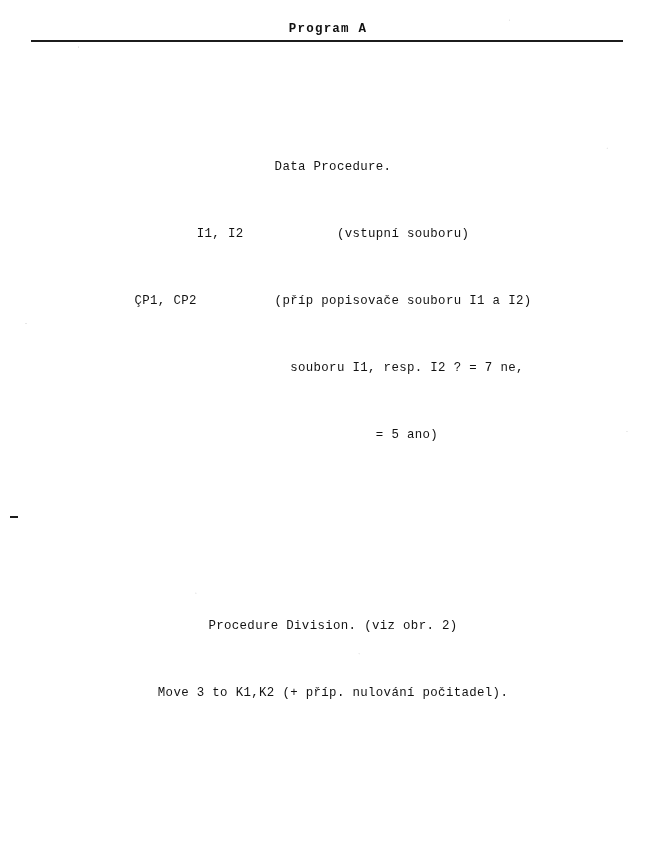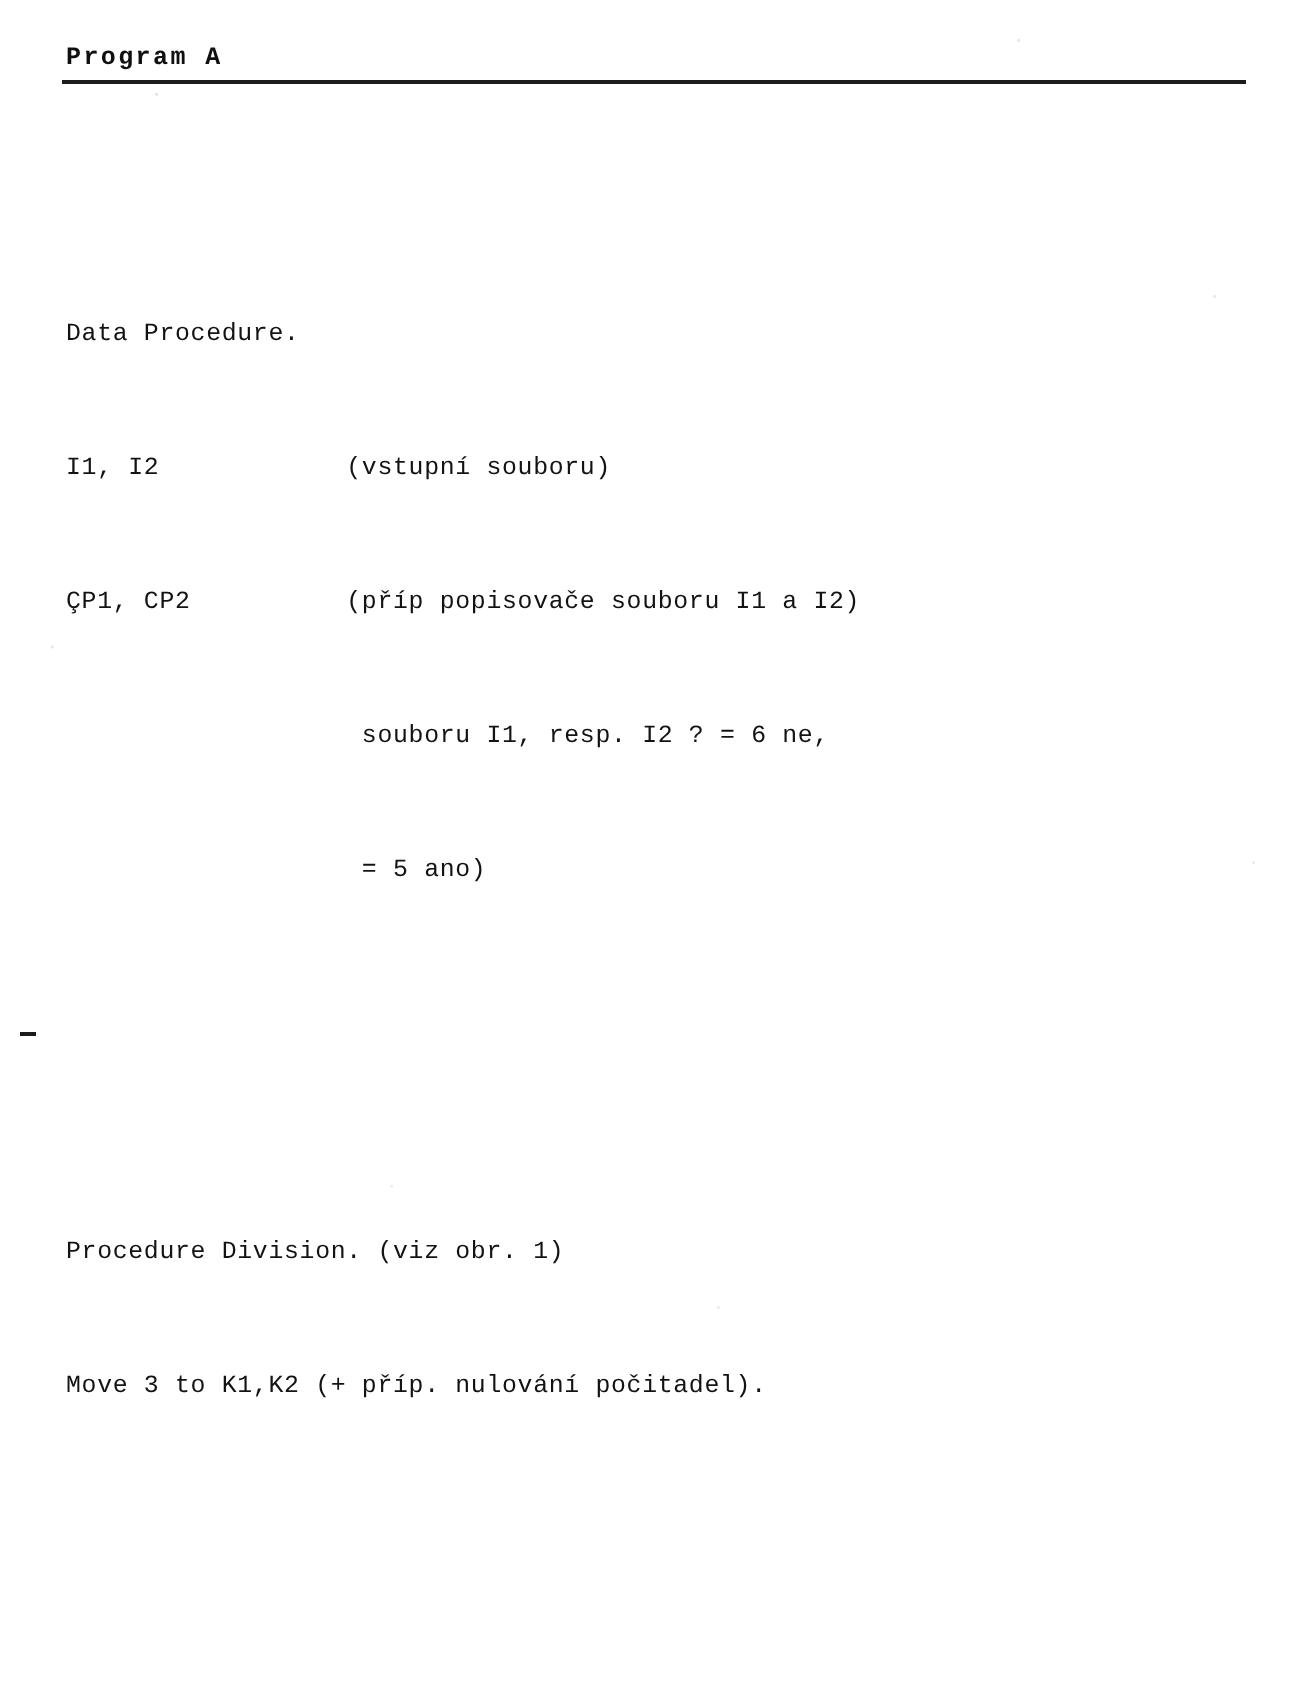--- a/index.html
+++ b/index.html
@@ -28,20 +28,21 @@
       radial-gradient(circle at 4% 48%, rgba(0,0,0,0.20) 0.6px, transparent 0.9px),
       radial-gradient(circle at 96% 64%, rgba(0,0,0,0.16) 0.6px, transparent 0.9px),
       radial-gradient(circle at 55% 97%, rgba(0,0,0,0.14) 0.6px, transparent 0.9px),
       radial-gradient(circle at 30% 88%, rgba(0,0,0,0.14) 0.6px, transparent 0.9px);
   }
   .page {
     position: relative;
     width: 653px;
     height: 674px;
     box-sizing: border-box;
+    text-align: center;
   }
   .header {
     position: absolute;
     left: 33px;
     top: 22px;
     width: 590px;
   }
   .header-title {
     font-size: 12.5px;
     letter-spacing: 1.2px;
@@ -93,27 +94,27 @@
   </div>
 
   <div class="side-tick"></div>
 
   <div class="body-text">
 
     
     <div class="line">Data Procedure.</div>
     <div class="line">I1, I2            (vstupní souboru)</div>
     <div class="line">ÇP1, CP2          (příp popisovače souboru I1 a I2)</div>
-    <div class="line">                   souboru I1, resp. I2 ? = 6 ne,</div>
+    <div class="line">                   souboru I1, resp. I2 ? = 7 ne,</div>
     <div class="line">                   = 5 ano)</div>
 
     <div class="blank"></div>
 
     
-    <div class="line">Procedure Division. (viz obr. 1)</div>
+    <div class="line">Procedure Division. (viz obr. 2)</div>
     <div class="line">Move 3 to K1,K2 (+ příp. nulování počitadel).</div>
     
     
     
     
     
 
     
 
     

